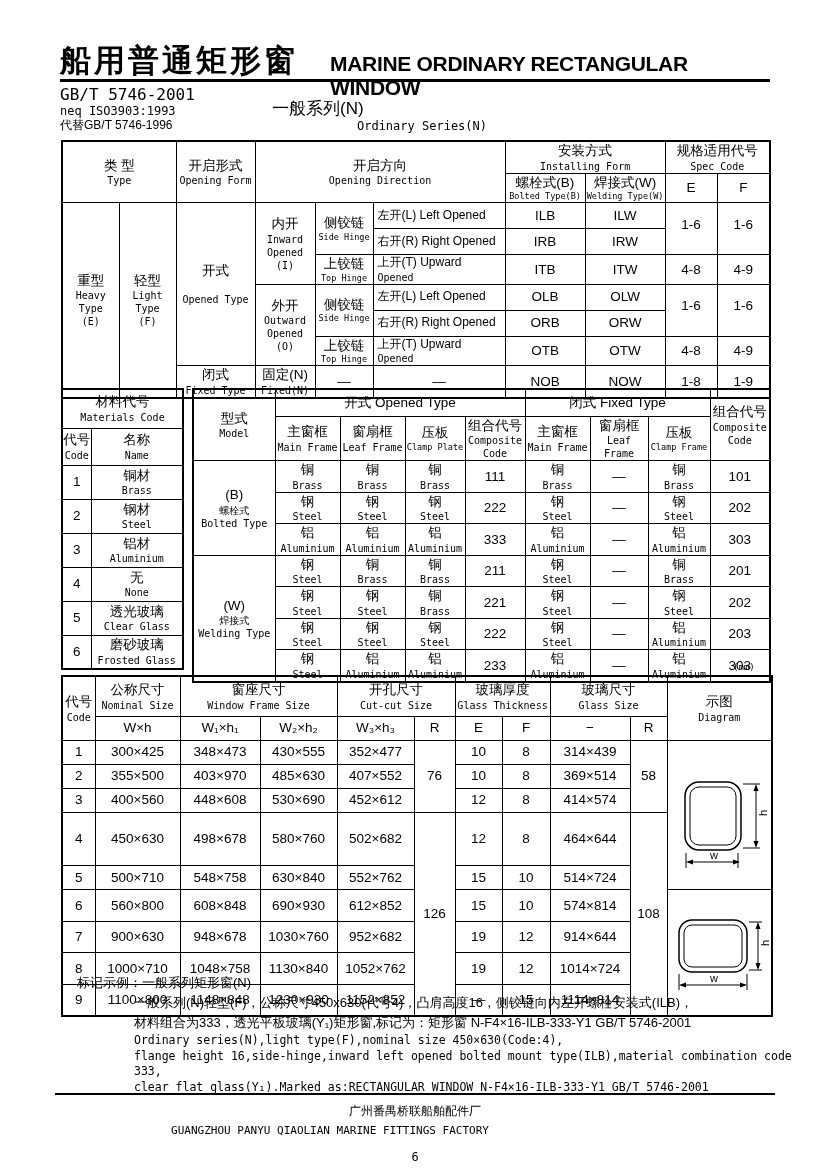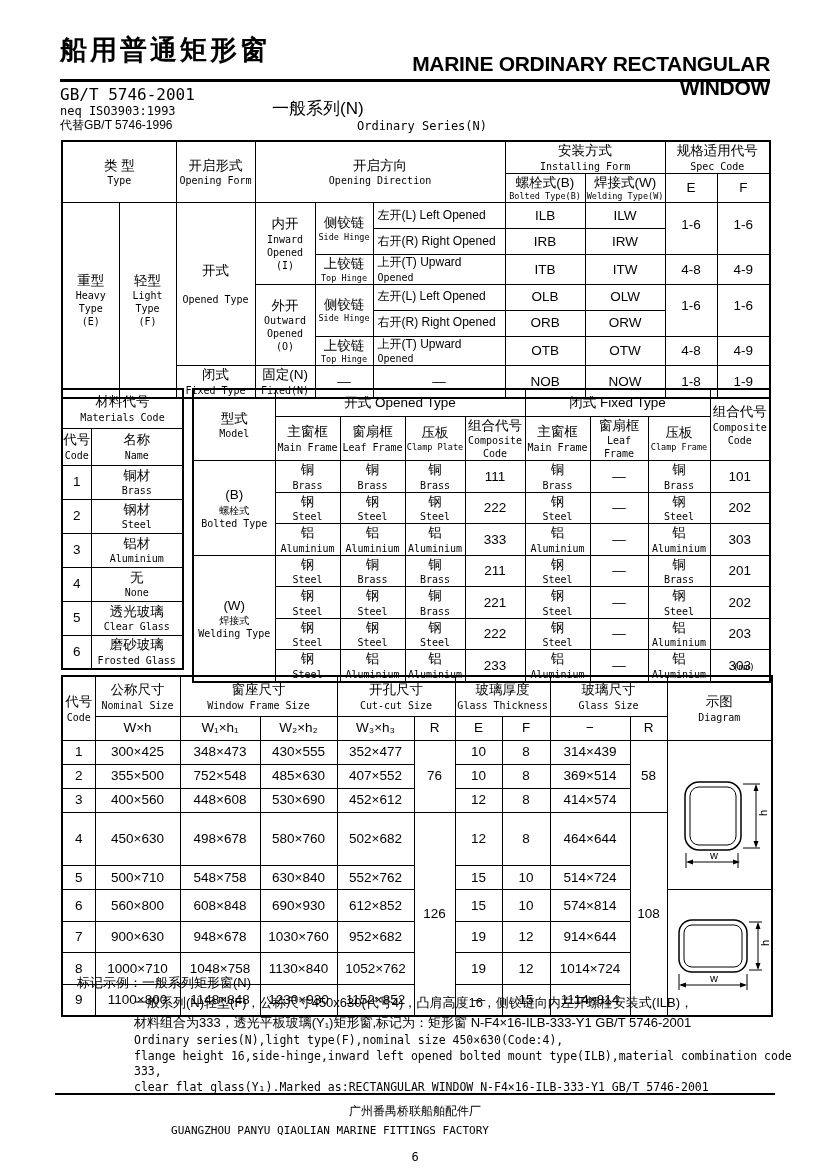--- a/index.html
+++ b/index.html
@@ -8,22 +8,22 @@
   .abs{position:absolute;}
   table{border-collapse:collapse;table-layout:fixed;position:absolute;border:2px solid #000;}
   td,th{border:1px solid #000;text-align:center;vertical-align:middle;padding:0;
         font-weight:normal;white-space:pre-line;overflow:hidden;
         font-family:"DejaVu Sans Mono",monospace;font-size:10px;line-height:1.3;}
   td::first-line,th::first-line{font-family:"Liberation Sans",sans-serif;font-size:13.5px;}
   .xs{font-size:8.5px;}
   .sm::first-line{font-size:12px;}
   .tl{text-align:left;padding-left:4px;}
   .vb{vertical-align:bottom;padding-bottom:21px;}
-  .title-zh{left:60px;top:32px;font-size:27px;font-weight:bold;letter-spacing:3px;}
-  .title-en{left:330px;top:52px;width:440px;text-align:right;font-size:21px;font-weight:bold;letter-spacing:-0.3px;}
+  .title-zh{left:60px;top:40px;font-size:31px;font-weight:bold;letter-spacing:3px;}
+  .title-en{left:330px;top:52px;width:440px;font-size:21px;font-weight:bold;letter-spacing:-0.3px;}
   .rule{left:60px;top:79px;width:710px;height:3px;background:#000;}
   .std1{left:60px;top:85px;font-family:"DejaVu Sans Mono",monospace;font-size:16px;}
   .std2{left:60px;top:104px;font-family:"DejaVu Sans Mono",monospace;font-size:12px;}
   .std3{left:60px;top:117px;font-size:12px;}
   .series-zh{left:272px;top:97px;width:300px;font-size:17px;}
   .series-en{left:272px;top:119px;width:300px;text-align:center;font-family:"DejaVu Sans Mono",monospace;font-size:12px;}
   .units{left:733px;top:662px;font-family:"DejaVu Sans Mono",monospace;font-size:9px;}
   .notes{left:58px;top:973px;width:730px;margin-left:19px;}
   .note-zh{font-size:13px;line-height:20px;}
   .note-en{font-family:"DejaVu Sans Mono",monospace;font-size:11.5px;line-height:15.5px;}
@@ -433,21 +433,21 @@
           <line class="dline" x1="20" y1="104" x2="70" y2="104"></line>
           <path class="dfill" d="M18 104 l7 -2.5 l0 5 z M72 104 l-7 -2.5 l0 5 z"></path>
           <text class="dtext" x="95" y="62" transform="rotate(-90 95 58)">h</text>
           <text class="dtext" x="42" y="101">w</text>
         </svg>
       </td>
     </tr>
     <tr style="height:24px">
       <td>2</td>
           <td>355×500</td>
-          <td>752×548</td>
+          <td>403×970</td>
           <td>485×630</td>
           <td>407×552</td>
       <td>10</td>
           <td>8</td>
           <td>369×514</td>
     </tr>
     <tr style="height:24px">
       <td>3</td>
           <td>400×560</td>
           <td>448×608</td>

